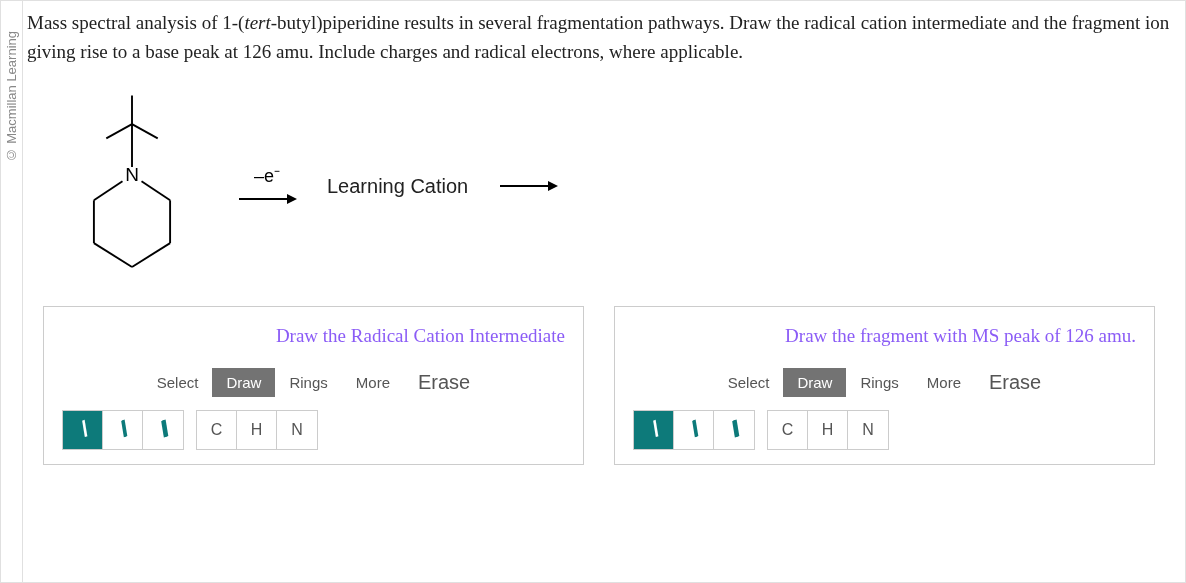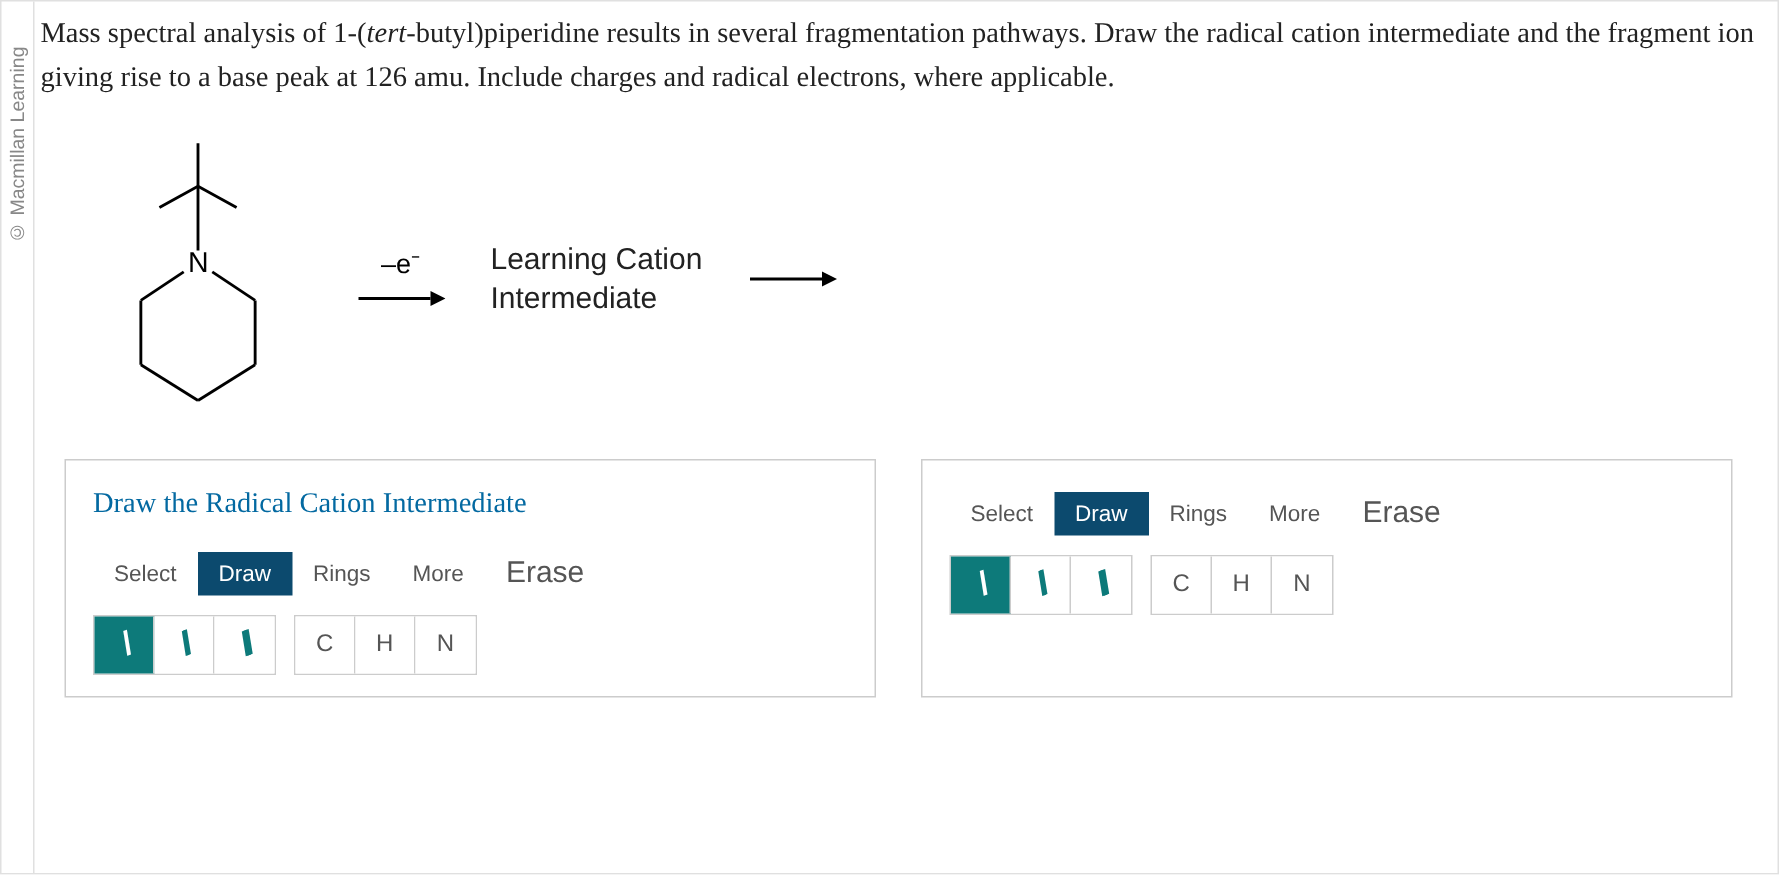--- a/index.html
+++ b/index.html
@@ -86,44 +86,45 @@
       padding: 0 16px;
     }
     .drawing-panel {
       flex: 1;
       border: 1px solid #ccc;
       background: #fff;
       padding: 18px 18px 14px 18px;
     }
     .panel-title {
       font-size: 19px;
-      color: #0369a1;
+      color: #8b5cf6;
       margin-bottom: 18px;
+      text-align: right;
     }
     .toolbar-row1 {
       display: flex;
       align-items: center;
-      justify-content: flex-start;
+      justify-content: center;
       margin-bottom: 10px;
     }
     .toolbar-tabs {
       display: flex;
       align-items: center;
     }
     .tab-btn {
       padding: 6px 14px;
       font-size: 15px;
       font-family: Arial, sans-serif;
       background: transparent;
       border: none;
       color: #555;
       cursor: pointer;
     }
     .tab-btn.active {
-      background: #0c4a6e;
+      background: #737373;
       color: #fff;
     }
     .erase-btn {
       padding: 6px 14px;
       font-size: 20px;
       font-family: Arial, sans-serif;
       background: transparent;
       border: none;
       color: #555;
       cursor: pointer;
@@ -222,21 +223,20 @@
       <div class="arrow-group">
         <div class="arrow-label">–e⁻</div>
         <svg class="arrow-svg" viewBox="0 0 60 20">
           <line x1="2" y1="10" x2="50" y2="10" stroke="#000" stroke-width="2"></line>
           <polygon points="50,5 60,10 50,15" fill="#000"></polygon>
         </svg>
       </div>
 
       <div class="reaction-label">
         <div>Learning Cation</div>
-        <div>Intermediate</div>
       </div>
 
       <div class="arrow-group">
         <svg class="arrow-svg" viewBox="0 0 60 20">
           <line x1="2" y1="10" x2="50" y2="10" stroke="#000" stroke-width="2"></line>
           <polygon points="50,5 60,10 50,15" fill="#000"></polygon>
         </svg>
       </div>
 
       <div class="reaction-label">
@@ -270,20 +270,21 @@
           </div>
           <div class="atom-group">
             <button class="atom-btn">C</button>
             <button class="atom-btn">H</button>
             <button class="atom-btn">N</button>
           </div>
         </div>
       </div>
 
       <div class="drawing-panel">
+        <div class="panel-title">Draw the fragment with MS peak of 126 amu.</div>
         <div class="toolbar-row1">
           <div class="toolbar-tabs">
             <button class="tab-btn">Select</button>
             <button class="tab-btn active">Draw</button>
             <button class="tab-btn">Rings</button>
             <button class="tab-btn">More</button>
           </div>
           <button class="erase-btn">Erase</button>
         </div>
         <div class="toolbar-row2">

